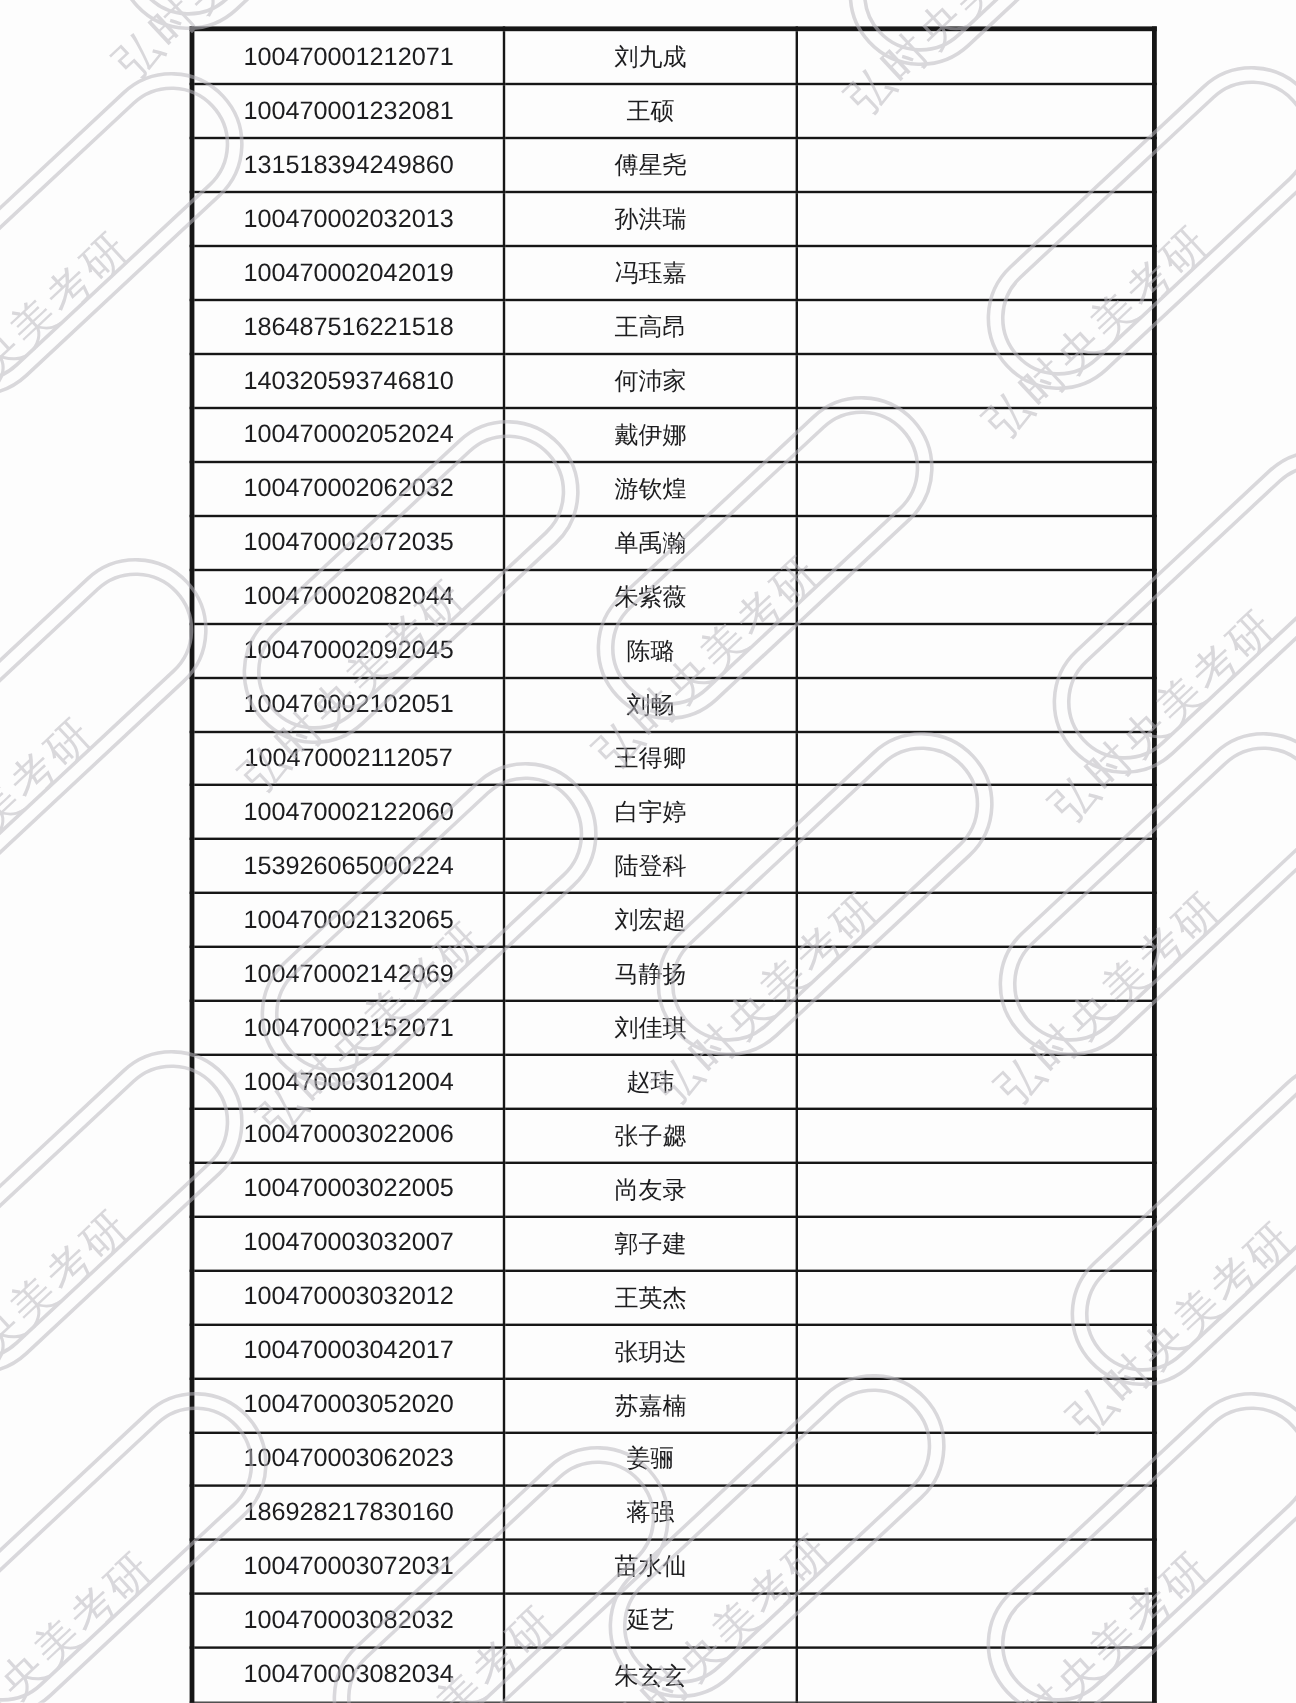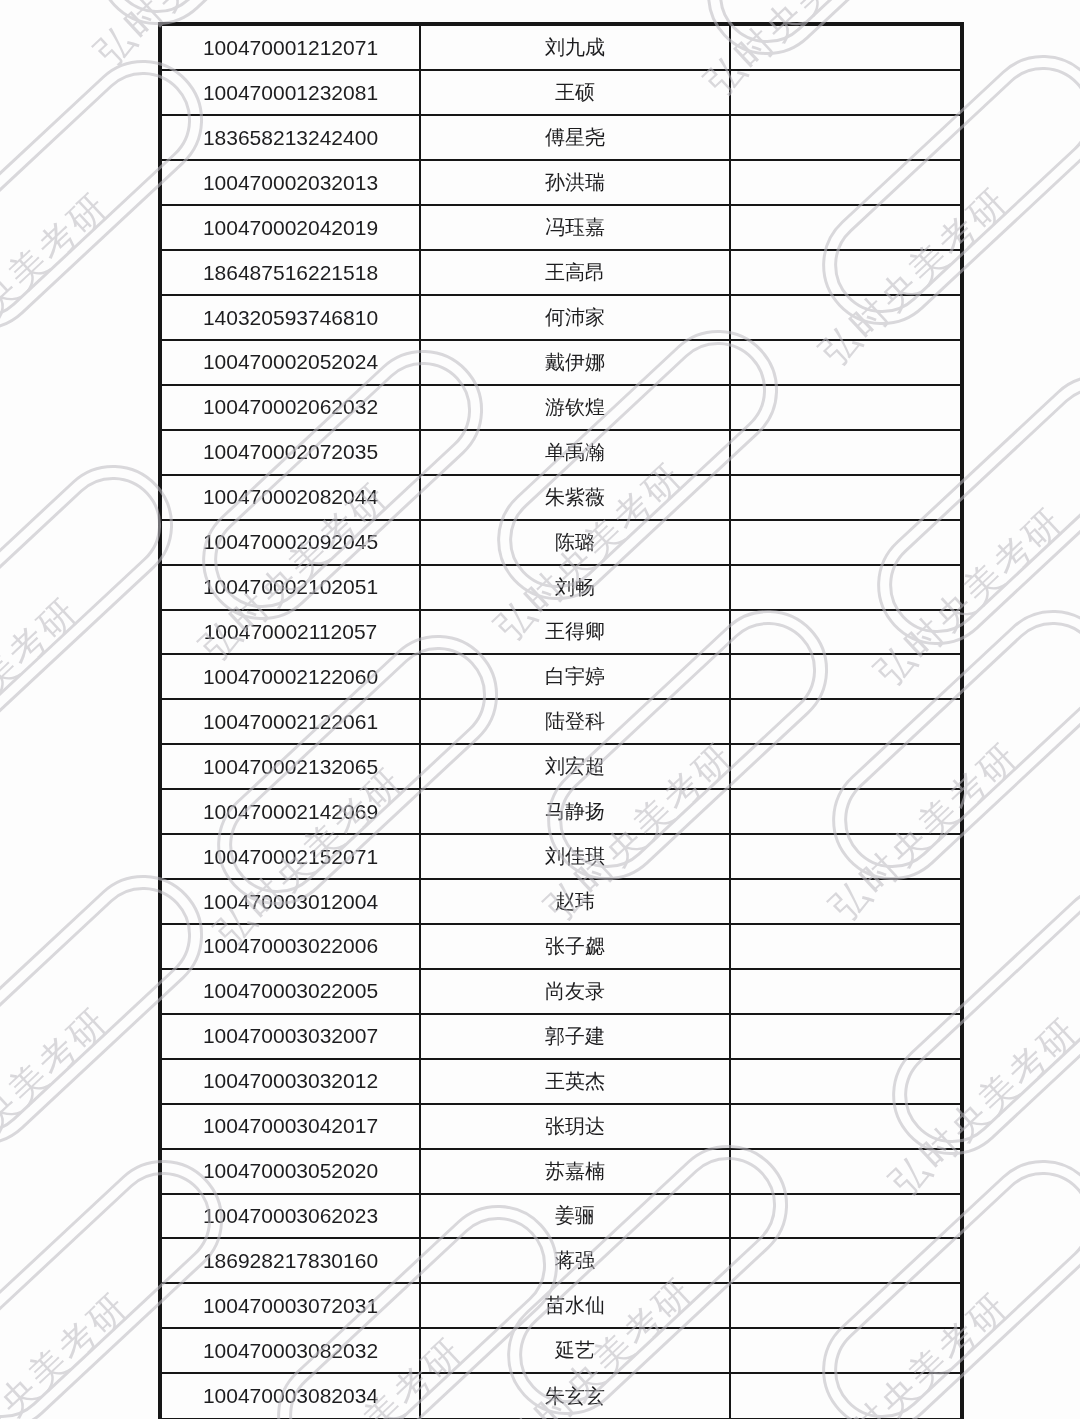--- a/index.html
+++ b/index.html
@@ -35,21 +35,21 @@
   }
   table.results { border-width: 4px; }
   td.cell {
     text-align: center;
     vertical-align: middle;
     color: var(--text-color);
     overflow: hidden;
     white-space: nowrap;
   }
   td.cell.id   { width: 260px; font-size: 21px; }
-  td.cell.name { width: 310px; font-size: 20px; }
+  td.cell.name { width: 244px; font-size: 20px; }
   td.cell.note { width: auto; font-size: 20px; }
 
   
   .wm-layer {
     position: absolute;
     inset: 0;
     z-index: 2;
     pointer-events: none;
     color: var(--wm-color);
     opacity: 0.55;
@@ -98,21 +98,21 @@
         <td class="cell id">100470001212071</td>
         <td class="cell name">刘九成</td>
         <td class="cell note"></td>
       </tr>
     <tr>
         <td class="cell id">100470001232081</td>
         <td class="cell name">王硕</td>
         <td class="cell note"></td>
       </tr>
         <tr>
-        <td class="cell id">183658213242400</td>
+        <td class="cell id">131518394249860</td>
         <td class="cell name">傅星尧</td>
         <td class="cell note"></td>
       </tr>
         <tr>
         <td class="cell id">100470002032013</td>
         <td class="cell name">孙洪瑞</td>
         <td class="cell note"></td>
       </tr>
         <tr>
         <td class="cell id">100470002042019</td>
@@ -163,21 +163,21 @@
         <td class="cell id">100470002112057</td>
         <td class="cell name">王得卿</td>
         <td class="cell note"></td>
       </tr>
         <tr>
         <td class="cell id">100470002122060</td>
         <td class="cell name">白宇婷</td>
         <td class="cell note"></td>
       </tr>
         <tr>
-        <td class="cell id">100470002122061</td>
+        <td class="cell id">153926065000224</td>
         <td class="cell name">陆登科</td>
         <td class="cell note"></td>
       </tr>
         <tr>
         <td class="cell id">100470002132065</td>
         <td class="cell name">刘宏超</td>
         <td class="cell note"></td>
       </tr>
         <tr>
         <td class="cell id">100470002142069</td>

